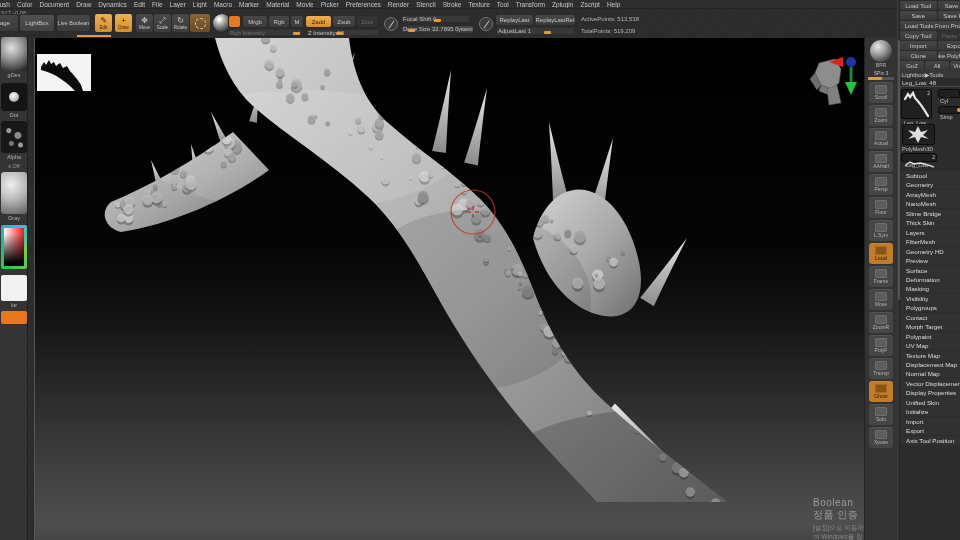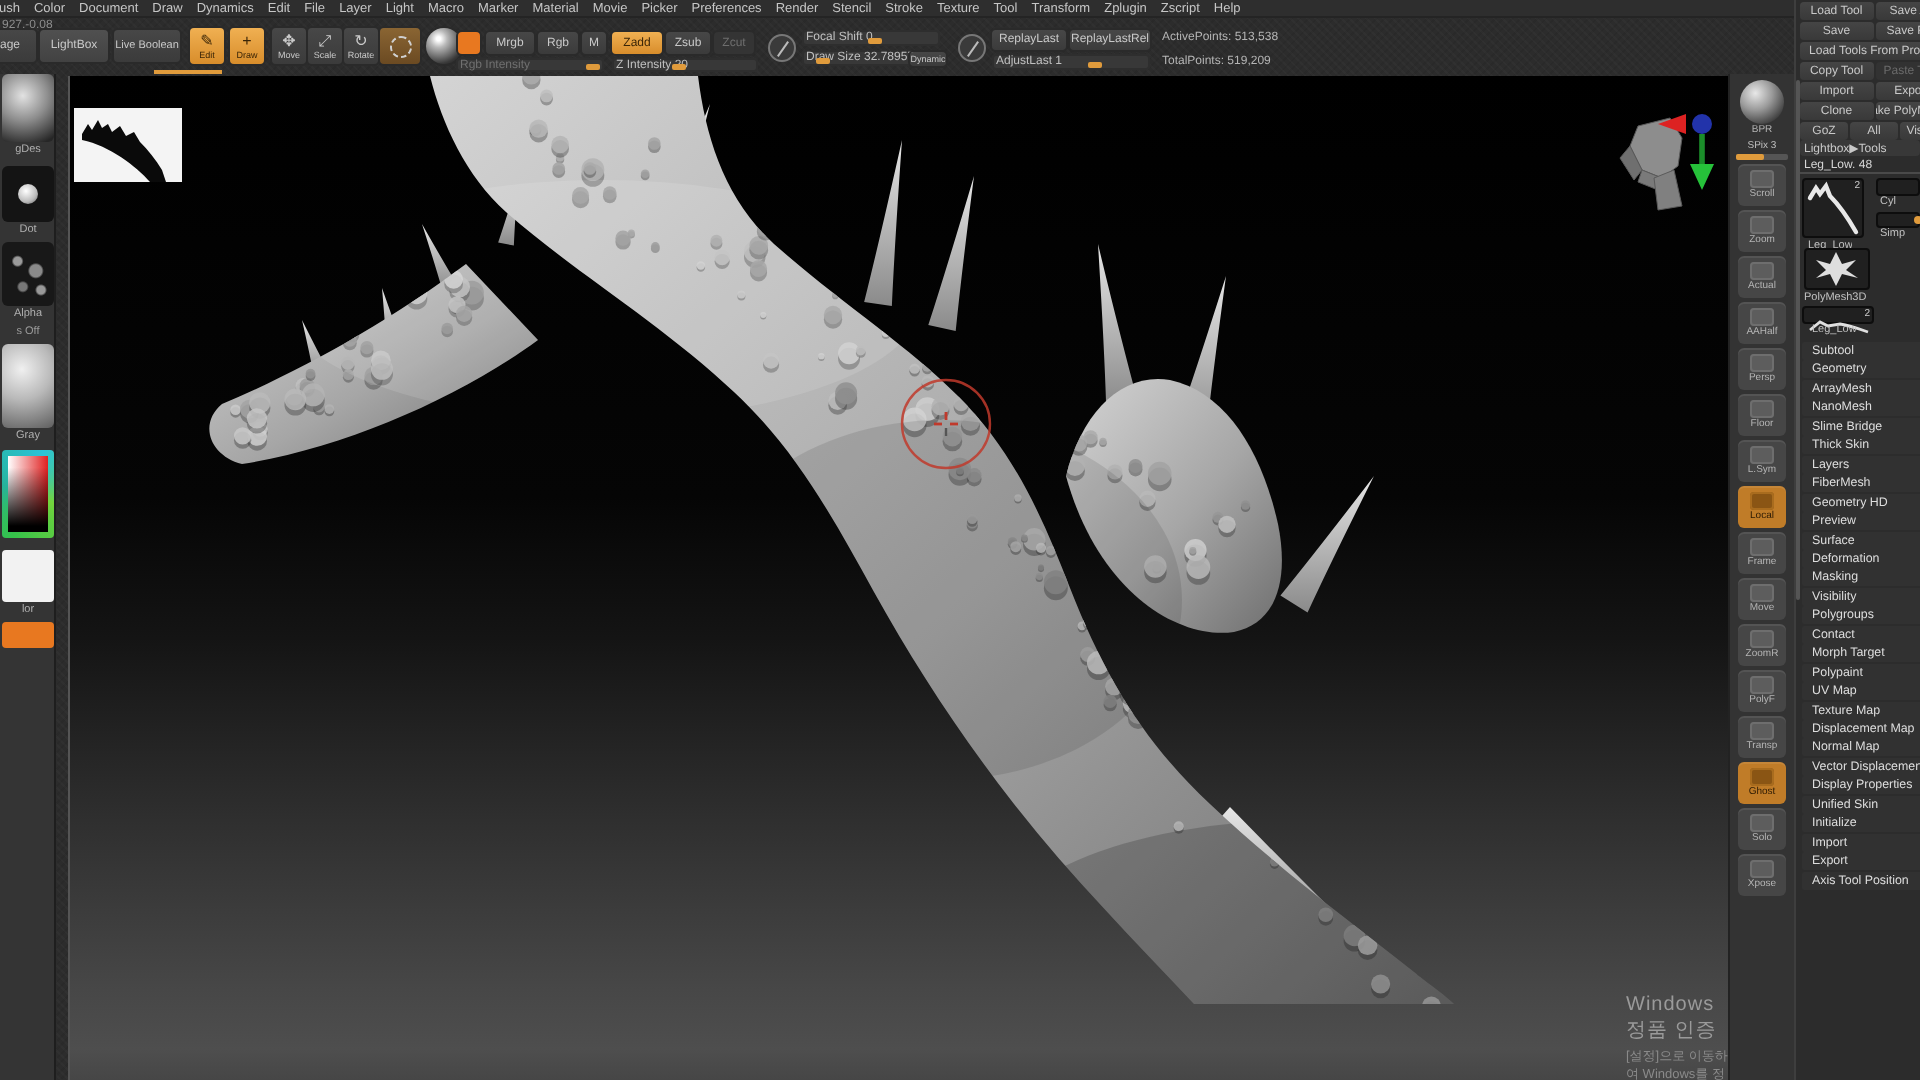--- a/index.html
+++ b/index.html
@@ -625,21 +625,21 @@
       <polygon points="26,34 36,30 40,48 28,50" fill="#808080" stroke="#5a5a5a" stroke-width="0.5"></polygon>
       <g>
         <polygon points="28,7 42,2 42,12" fill="#d22"></polygon>
         <circle cx="50" cy="7" r="5" fill="#23a"></circle>
         <rect x="48.6" y="12" width="2.8" height="16" fill="#1b8d2a"></rect>
         <polygon points="50,40 44,27 56,27" fill="#26c23a"></polygon>
       </g>
     </svg>
 
     <div id="watermark" class="abs">
-      <div class="wm1">Windows 정품 인증</div>
+      <div class="wm1">Boolean 정품 인증</div>
       <div class="wm2">[설정]으로 이동하여 Windows를 정품 인증합니다.</div>
     </div>
   </div>
 
   <div id="right-shelf" class="abs">
       <div style="display: flex; flex-direction: column; align-items: center;">
         <div class="rs-sphere"></div>
         <div class="rs-label" style="font-size: 5px; color: rgb(181, 181, 181);">BPR</div>
       </div>
       <div class="rs-slider">

